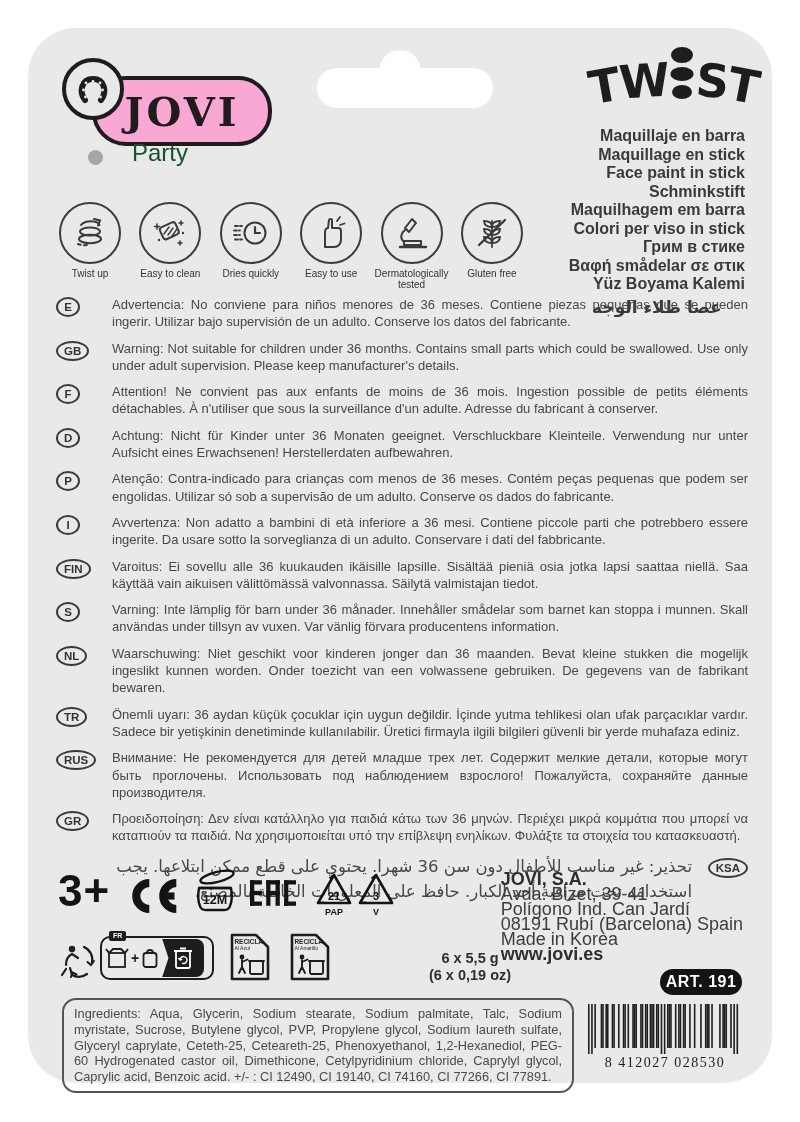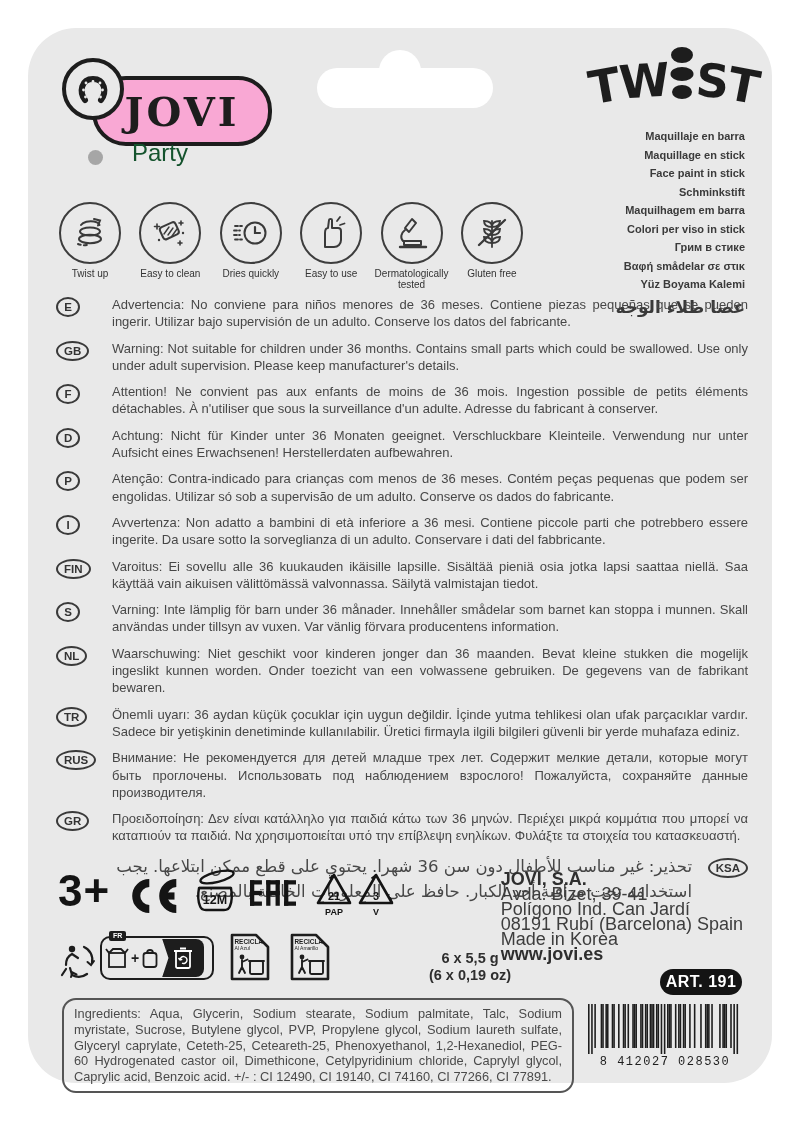--- a/index.html
+++ b/index.html
@@ -21,21 +21,21 @@
   
   .twist{position:absolute;left:598px;top:52px;width:152px;display:flex;align-items:center;justify-content:center;color:#1d1d1d;}
   .twist .lt{font-weight:900;font-size:46px;font-family:"DejaVu Sans",sans-serif;line-height:1;}
   .twist .l1{transform:rotate(-10deg) translateY(5px);}
   .twist .l2{transform:rotate(-4deg);letter-spacing:-2px;}
   .twist .l3{transform:rotate(5deg);}
   .twist .l4{transform:rotate(11deg) translateY(5px);}
   .twist .stick{margin:0 1px;transform:translateY(-6px);}
 
   .names{position:absolute;right:55px;top:127px;text-align:right;color:#3a3a3a;}
-  .names .pname{font-size:11px;font-weight:bold;line-height:18.5px;}
+  .names .pname{font-size:16px;font-weight:bold;line-height:18.5px;}
   .names .pname.ar{font-size:17px;line-height:26px;font-family:"DejaVu Sans",sans-serif;text-align:center;}
 
   
   .features{position:absolute;left:52px;top:202px;width:478px;display:flex;justify-content:space-between;}
   .feature{width:76px;display:flex;flex-direction:column;align-items:center;}
   .fcircle{width:58px;height:58px;border:2.4px solid #3d3d3d;border-radius:50%;display:flex;align-items:center;justify-content:center;background:transparent;}
   .flabel{margin-top:4px;font-size:10px;font-weight:500;color:#333;text-align:center;line-height:11px;}
 
   
   .warnings{position:absolute;left:56px;top:296px;width:692px;display:flex;flex-direction:column;gap:9px;}
@@ -66,21 +66,21 @@
   .fr-plus{font-weight:bold;font-size:14px;color:#1d1d1d;margin:0 2px;}
   .fr-black{margin-left:3px;width:42px;height:38px;background:#1d1d1d;border-radius:0 8px 8px 0;
             clip-path:polygon(0 0,100% 0,100% 100%,0 100%,15% 50%);display:flex;align-items:center;justify-content:center;}
   .rtag{position:absolute;top:933px;}
   .tag1{left:230px;} .tag2{left:290px;}
 
   .ing{position:absolute;left:62px;top:998px;width:512px;box-sizing:border-box;border:2px solid #555;border-radius:14px;
        padding:6px 10px;font-size:12.8px;line-height:15.8px;color:#4a4a4a;text-align:justify;}
 
   .barcode{position:absolute;left:586px;top:1004px;width:158px;text-align:center;}
-  .barcode-number{font-family:Liberation Mono, monospace;font-size:12px;color:#1d1d1d;letter-spacing:1.5px;margin-top:-3px;}
+  .barcode-number{font-family:Liberation Serif, serif;font-size:14px;color:#1d1d1d;letter-spacing:1.5px;margin-top:-3px;}
 
   svg{display:block;}
   svg text{font-family:"Liberation Sans","DejaVu Sans",sans-serif;}
 </style>
 </head>
 <body>
 
 <div class="page">
   <div class="card"></div>
   <div class="hole-rect"></div>

